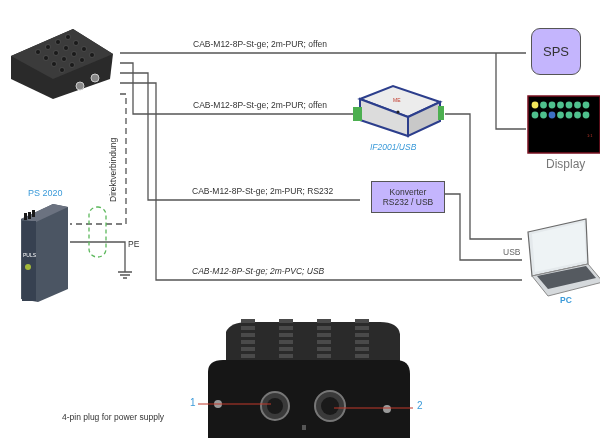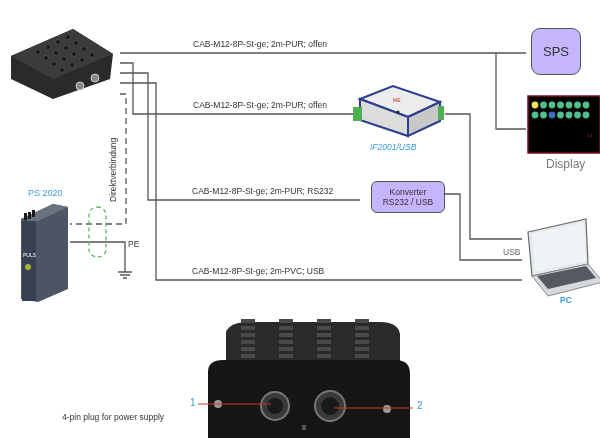--- a/index.html
+++ b/index.html
@@ -154,31 +154,31 @@
       <rect x="294" y="401" width="4" height="5" fill="#555"></rect>
     </g>
 
     <path d="M190 380 H263" stroke="#c0392b" stroke-width="1"></path>
     <path d="M326 384 H405" stroke="#c0392b" stroke-width="1"></path>
   </svg>
 
   <div class="lbl" style="left:185px;top:15px;">CAB-M12-8P-St-ge; 2m-PUR; offen</div>
   <div class="lbl" style="left:185px;top:76px;">CAB-M12-8P-St-ge; 2m-PUR; offen</div>
   <div class="lbl" style="left:184px;top:162px;text-align:right;">CAB-M12-8P-St-ge; 2m-PUR; RS232</div>
-  <div class="lbl" style="left:184px;top:242px;">CAB-M12-8P-St-ge; 2m-PVC; USB</div>
+  <div class="lbl" style="left:184px;top:242px;font-style:italic;">CAB-M12-8P-St-ge; 2m-PVC; USB</div>
 
   <div class="box" style="left:523px;top:4px;width:48px;height:45px;font-size:13px;border-radius:9px;">
     <span>SPS</span>
   </div>
 
   <div class="lbl" style="left:538px;top:133px;color:#777;font-size:12px;">Display</div>
 
   <div class="lbl blue" style="left:362px;top:118px;font-style:italic;">IF2001/USB</div>
 
-  <div class="box" style="left:363px;top:157px;width:72px;height:30px;font-size:8.5px;flex-direction:column;border-radius:6px;text-align:right;">
+  <div class="box" style="left:363px;top:157px;width:72px;height:30px;font-size:8.5px;flex-direction:column;border-radius:0;text-align:right;">
     <span>Konverter</span>
     <span>RS232 / USB</span>
   </div>
 
   <div class="lbl" style="left:495px;top:223px;color:#666;">USB</div>
 
   <div class="lbl blue" style="left:552px;top:271px;font-weight:bold;">PC</div>
 
   <div class="lbl blue" style="left:20px;top:164px;font-size:9px;">PS 2020</div>
 

